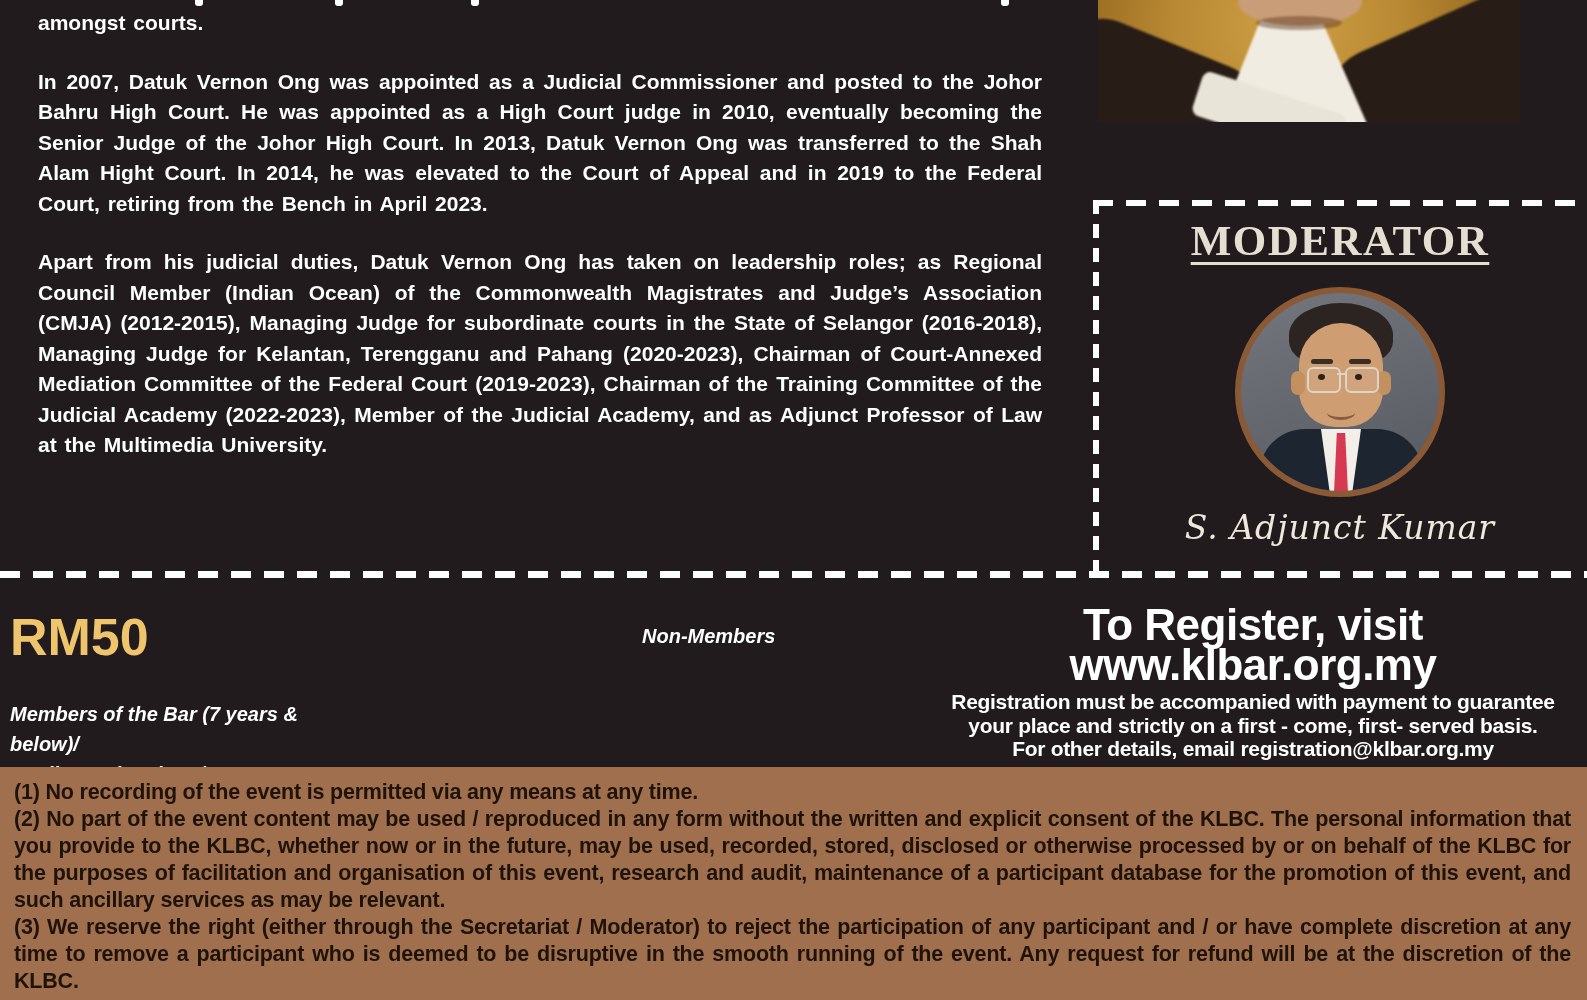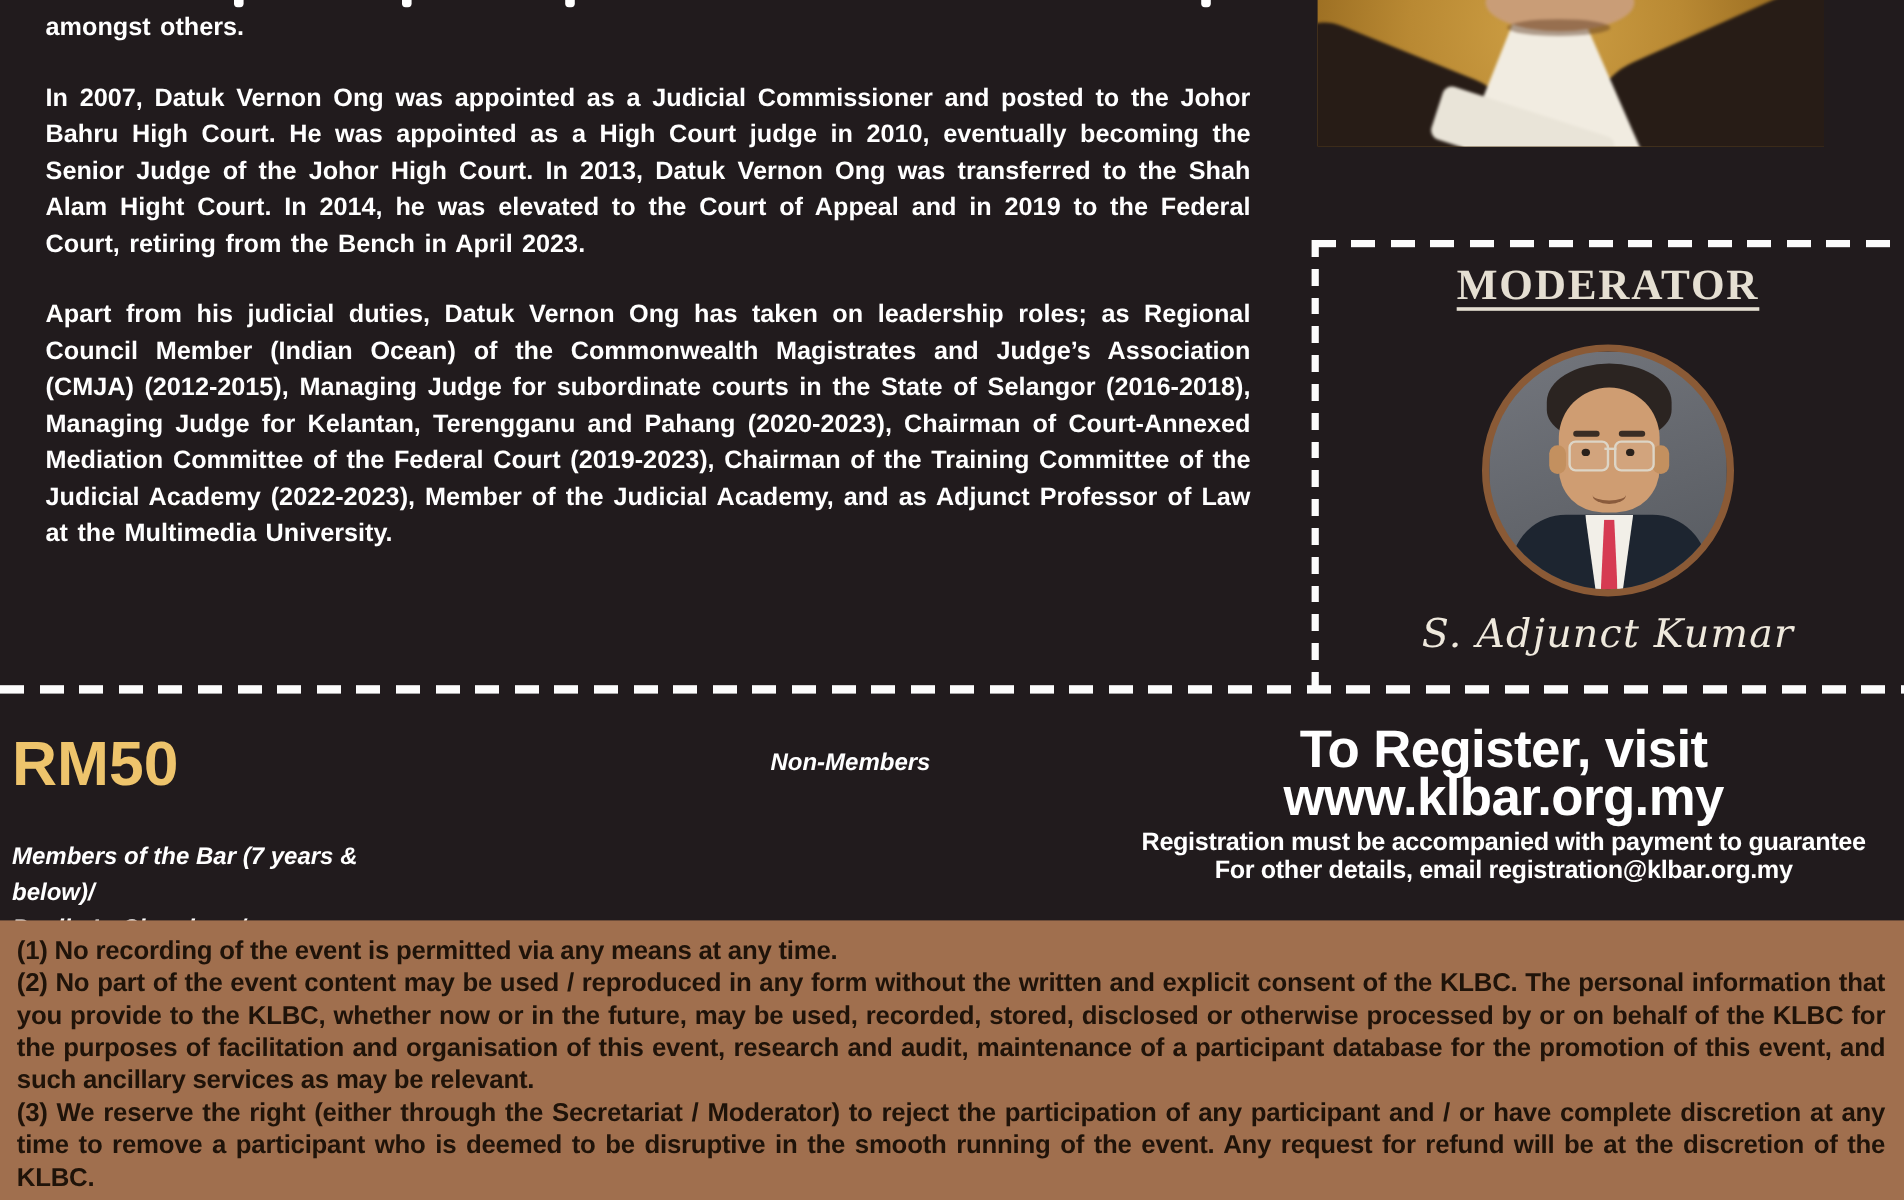--- a/index.html
+++ b/index.html
@@ -28,21 +28,21 @@
   .neck-shadow{position:absolute;left:158px;top:16px;width:86px;height:14px;background:rgba(90,55,30,.45);border-radius:50%;}
   
   .dash-h{position:absolute;height:7px;background:repeating-linear-gradient(90deg,#fcfcfc 0 20px,transparent 20px 33px);}
   .dash-v{position:absolute;width:6px;background:repeating-linear-gradient(180deg,#fcfcfc 0 14px,transparent 14px 24px);}
   .sep{left:0;top:571px;width:1587px;}
   .modbox-top{left:1093px;top:200px;width:494px;height:6px;}
   .modbox-left{left:1093px;top:200px;height:378px;}
   
   .modbox{position:absolute;left:1093px;top:200px;width:494px;height:375px;}
   .mod-title{margin:16px 0 0 0;text-align:center;color:#e5dfd2;
-      font-family:"Liberation Serif",serif;font-size:36px;font-weight:bold;letter-spacing:1.5px;
+      font-family:"Liberation Serif",serif;font-size:43px;font-weight:bold;letter-spacing:1.5px;
       text-decoration:underline;text-decoration-thickness:3px;text-underline-offset:7px;}
   .avatar{position:absolute;left:142px;top:87px;width:198px;height:198px;border-radius:50%;
       border:6px solid #8a5a36;background:linear-gradient(160deg,#73767d 0%,#62656b 60%,#565a60 100%);overflow:hidden;}
   .avatar .blurwrap{position:absolute;inset:0;filter:blur(0.6px);}
   .hair{position:absolute;left:48px;top:10px;width:104px;height:64px;background:#2b2421;border-radius:50% 50% 40% 40%;}
   .face{position:absolute;left:58px;top:30px;width:84px;height:104px;background:#cf9d72;border-radius:44px 44px 38px 38px;}
   .ear{position:absolute;top:78px;width:14px;height:24px;background:#c3905f;border-radius:7px;}
   .ear.l{left:50px;} .ear.r{left:136px;}
   .brow{position:absolute;top:66px;width:22px;height:5px;background:#3a2d24;border-radius:3px;}
   .brow.l{left:70px;} .brow.r{left:108px;}
@@ -75,21 +75,21 @@
 <body>
 
 <div class="poster">
 
   <div class="top-mark" style="left:195px"></div>
   <div class="top-mark" style="left:335px"></div>
   <div class="top-mark" style="left:471px"></div>
   <div class="top-mark" style="left:1001px"></div>
 
   <div class="bio">
-    <p>amongst others.</p>
+    <p>amongst courts.</p>
     <p>In 2007, Datuk Vernon Ong was appointed as a Judicial Commissioner and posted to the Johor Bahru High Court. He was appointed as a High Court judge in 2010, eventually becoming the Senior Judge of the Johor High Court. In 2013, Datuk Vernon Ong was transferred to the Shah Alam Hight Court. In 2014, he was elevated to the Court of Appeal and in 2019 to the Federal Court, retiring from the Bench in April 2023.</p>
     <p>Apart from his judicial duties, Datuk Vernon Ong has taken on leadership roles; as Regional Council Member (Indian Ocean) of the Commonwealth Magistrates and Judge’s Association (CMJA) (2012-2015), Managing Judge for subordinate courts in the State of Selangor (2016-2018), Managing Judge for Kelantan, Terengganu and Pahang (2020-2023), Chairman of Court-Annexed Mediation Committee of the Federal Court (2019-2023), Chairman of the Training Committee of the Judicial Academy (2022-2023), Member of the Judicial Academy, and as Adjunct Professor of Law at the Multimedia University.</p>
   </div>
 
   <div class="speaker-photo">
     <div class="blurwrap">
       <div class="robe left"></div>
       <div class="robe right"></div>
       <div class="jabot"></div>
       <div class="shirt-band"></div>
@@ -137,20 +137,21 @@
   <div class="price-col col3">
     <div class="price-desc">
       <div>Non-Members</div>
     </div>
   </div>
 
   <div class="register">
     <div class="register-headline">To Register, visit www.klbar.org.my</div>
     <div class="register-details">
       <div>Registration must be accompanied with payment to guarantee</div>
+      <div>your place and strictly on a first - come, first- served basis.</div>
       <div>For other details, email registration@klbar.org.my</div>
     </div>
   </div>
 
   <div class="terms">
     <p>(1) No recording of the event is permitted via any means at any time.</p>
     <p>(2) No part of the event content may be used / reproduced in any form without the written and explicit consent of the KLBC. The personal information that you provide to the KLBC, whether now or in the future, may be used, recorded, stored, disclosed or otherwise processed by or on behalf of the KLBC for the purposes of facilitation and organisation of this event, research and audit, maintenance of a participant database for the promotion of this event, and such ancillary services as may be relevant.</p>
     <p>(3) We reserve the right (either through the Secretariat / Moderator) to reject the participation of any participant and / or have complete discretion at any time to remove a participant who is deemed to be disruptive in the smooth running of the event. Any request for refund will be at the discretion of the KLBC.</p>
   </div>
 

